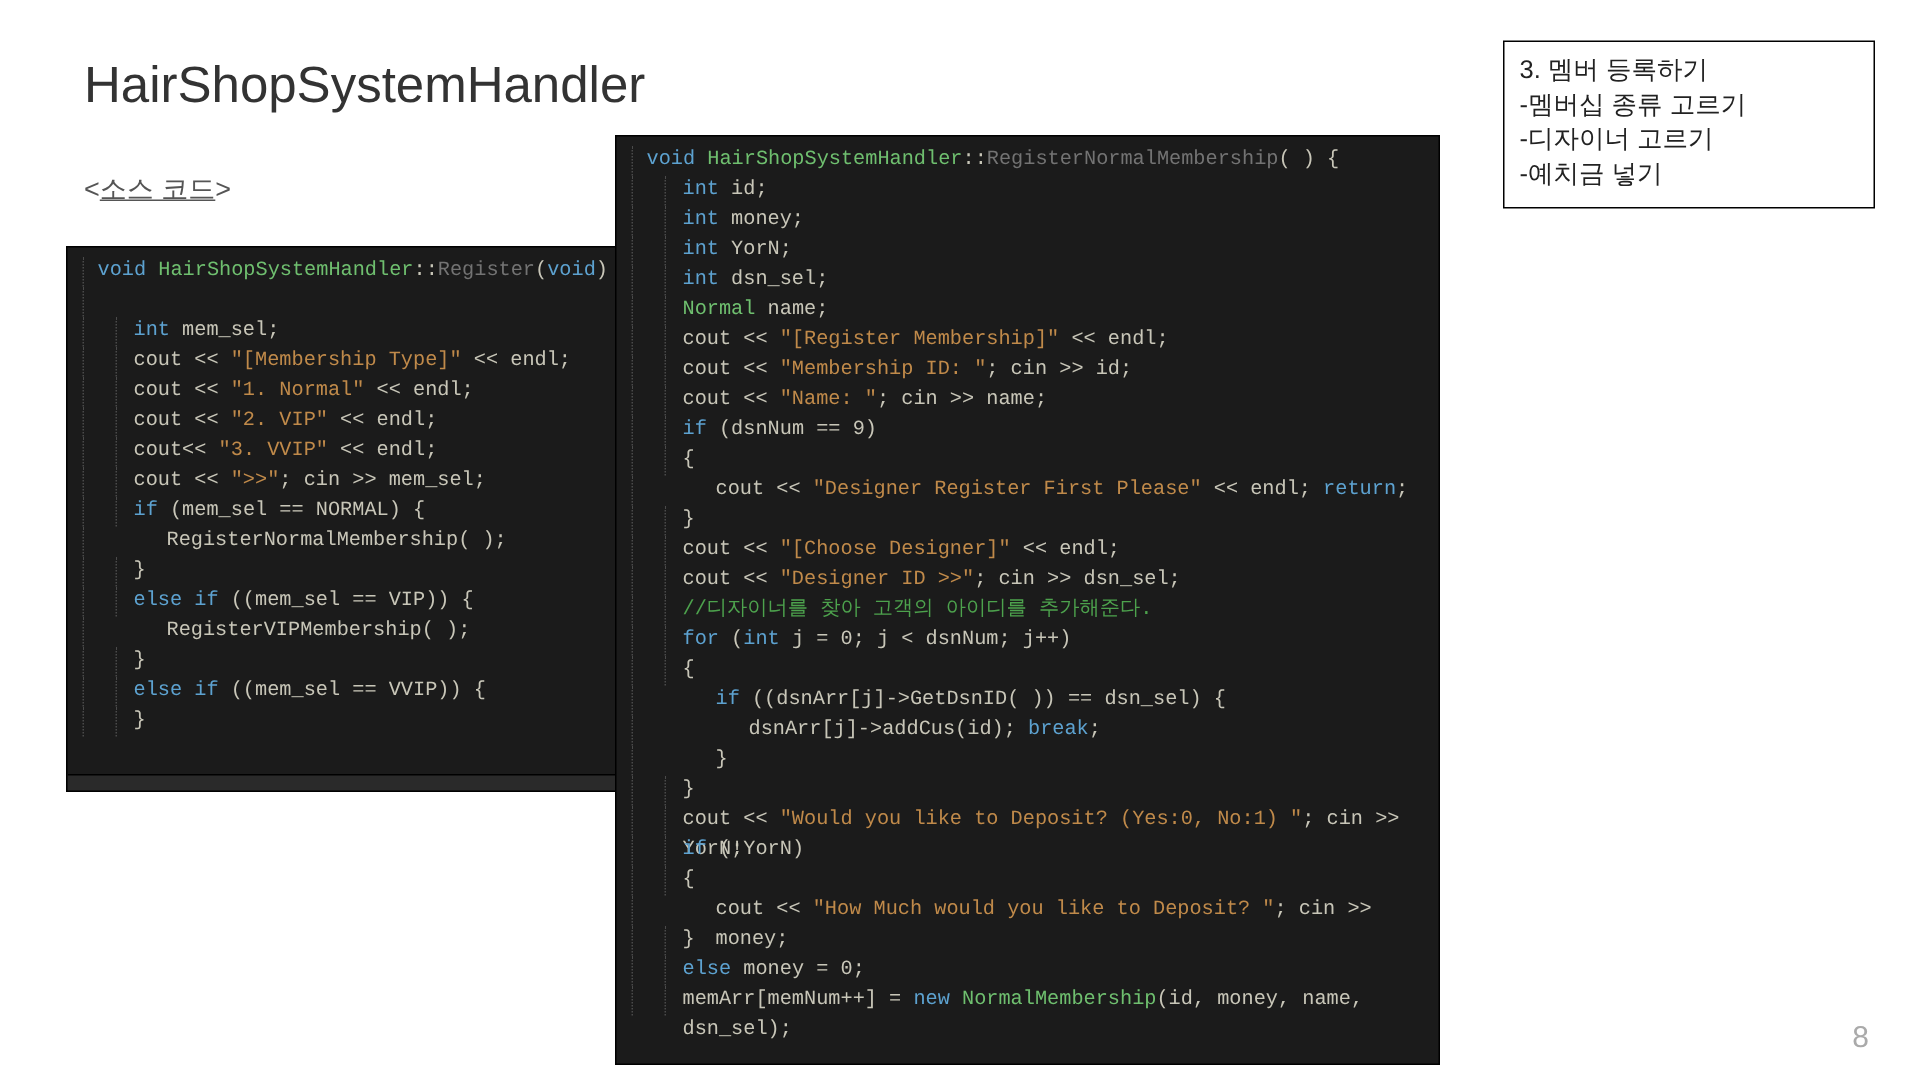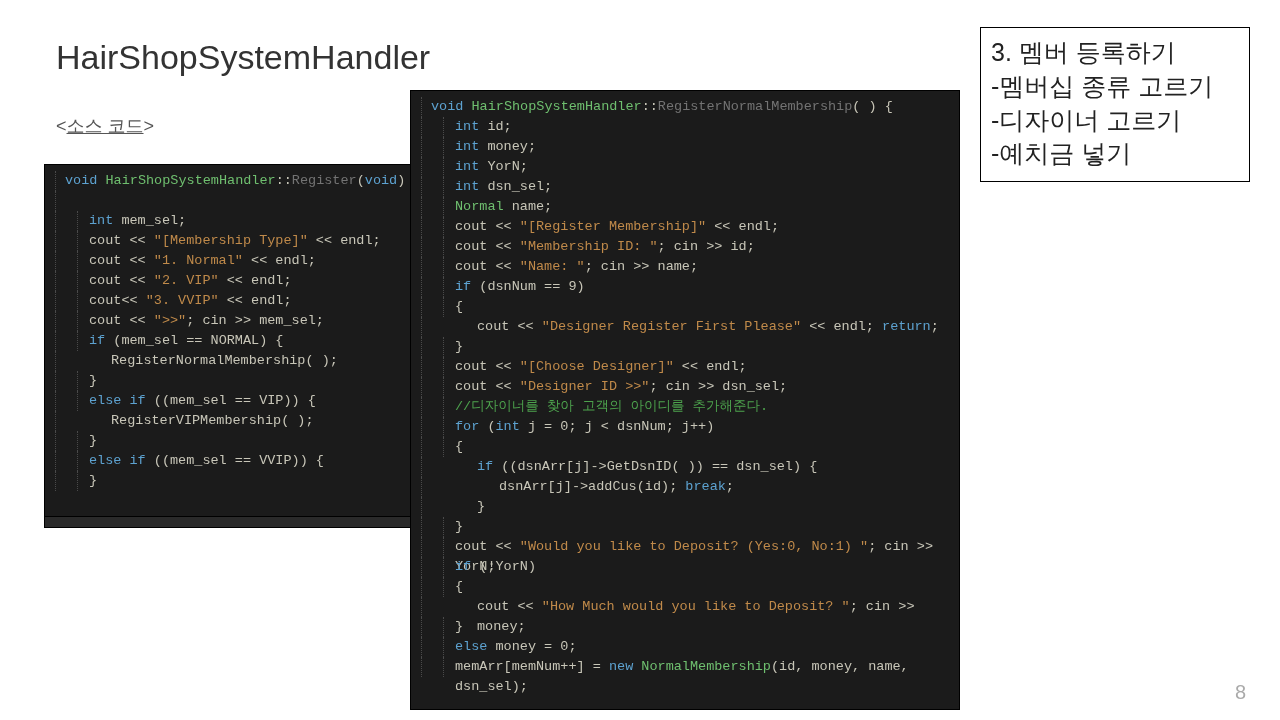--- a/index.html
+++ b/index.html
@@ -24,24 +24,24 @@
     left: 56px;
     top: 114px;
     font-size: 18px;
     color: #555;
   }
   .subtitle .inner { text-decoration: underline; }
   .notes-box {
     position: absolute;
     right: 30px;
     top: 27px;
-    width: 270px;
+    width: 248px;
     border: 1.5px solid #000;
     padding: 8px 10px 10px 10px;
-    font-size: 25px;
+    font-size: 17px;
     line-height: 1.35;
     color: #222;
   }
   .page-num {
     position: absolute;
     right: 34px;
     bottom: 16px;
     font-size: 20px;
     color: #aaa;
   }

